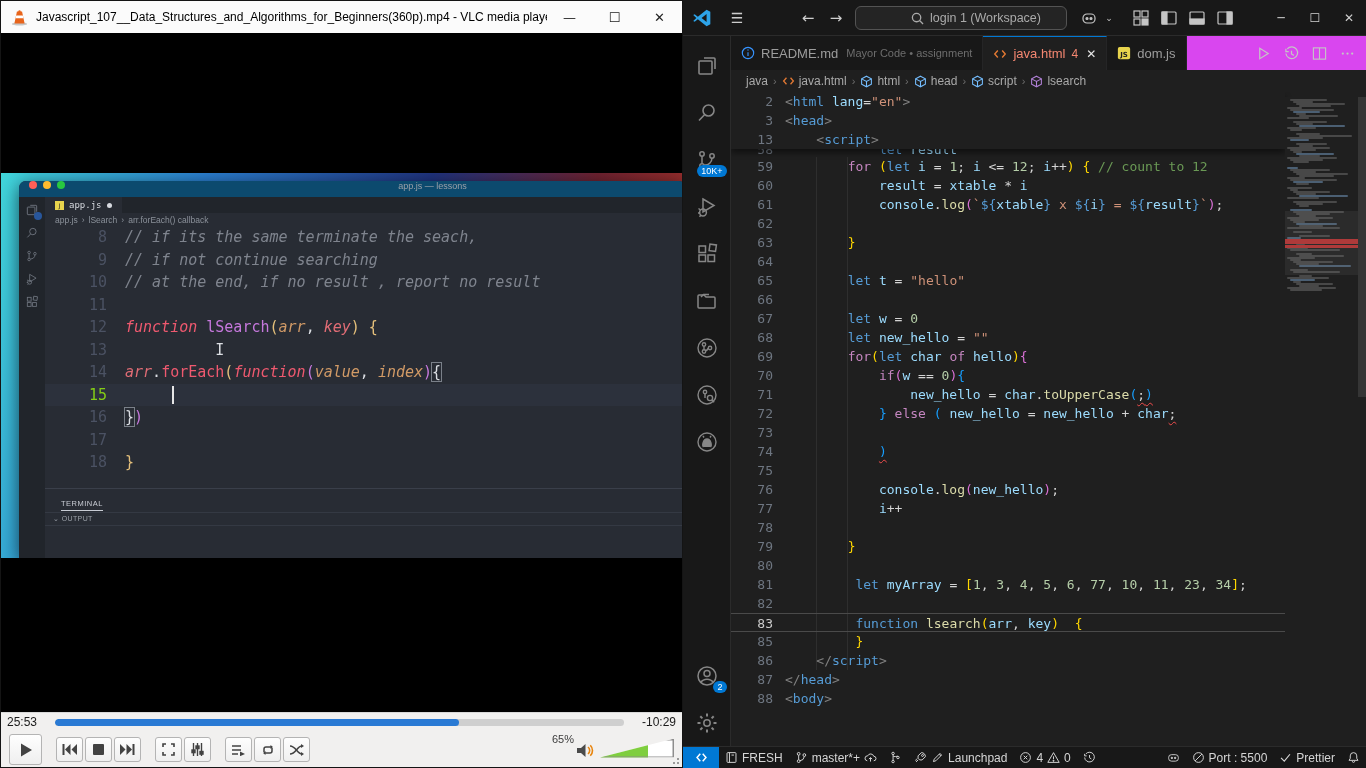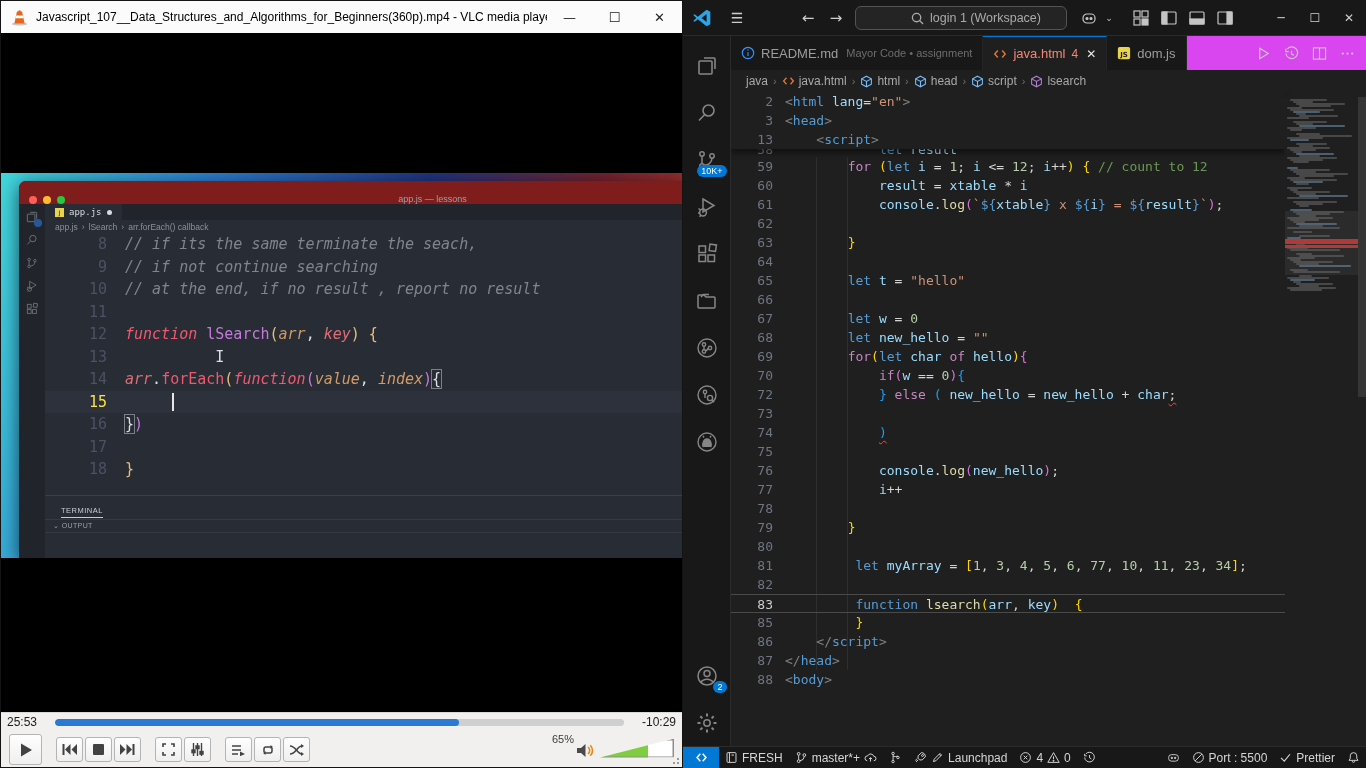--- a/index.html
+++ b/index.html
@@ -15,41 +15,41 @@
   .vlc-winbtns { display:flex; height:32px; }
   .vlc-winbtn { width:45px; height:32px; display:flex; align-items:center; justify-content:center; font-size:13px; color:#222; font-family:"DejaVu Sans",sans-serif; }
   .vlc-menubar { height:19px; background:#ffffff; display:flex; align-items:center; padding-left:8px; gap:2px; }
   .vlc-menu-item { font-size:12px; color:#111; padding:1px 8px; }
   .vlc-videoarea { flex:1; background:#000; position:relative; overflow:hidden; }
 
   
   .video-frame { position:absolute; left:0; top:140px; width:683px; height:385px;
     background:linear-gradient(105deg,#41d6da 0%,#2b7fd0 26%,#20337e 55%,#6e2230 76%,#c23a28 100%); }
   .mac-window { position:absolute; left:18px; top:8px; right:-2px; bottom:0; background:#282c34; border-radius:7px 7px 0 0; box-shadow:0 4px 18px rgba(0,0,0,.6); display:flex; flex-direction:column; overflow:hidden; }
-  .mac-titlebar { height:23px; background:#7f1d1d; display:flex; align-items:flex-end; position:relative; flex:0 0 auto; }
+  .mac-titlebar { height:16px; background:#0c4a6e; display:flex; align-items:flex-start; position:relative; flex:0 0 auto; }
   .traffic { display:flex; gap:6px; margin-left:10px; }
   .tl { width:8px; height:8px; border-radius:50%; }
   .tl.r{background:#ff5f57}.tl.y{background:#febc2e}.tl.g{background:#28c840}
   .mac-title { position:absolute; left:62%; transform:translateX(-50%); font-size:9px; color:#9aa0a8; white-space:nowrap; }
   .mac-body { flex:1; display:flex; min-height:0; }
   .mac-sidebar { width:26px; background:#21252b; display:flex; flex-direction:column; align-items:center; padding-top:6px; gap:9px; flex:0 0 auto; }
   .mac-sideicon { width:14px; height:14px; opacity:.55; position:relative; color:#aab2bf; }
   .mac-sideicon svg{ width:14px; height:14px; }
   .mac-badge-dot { position:absolute; right:-3px; bottom:-3px; width:8px; height:8px; border-radius:50%; background:#2f7ff7; opacity:1; }
   .mac-editor { flex:1; display:flex; flex-direction:column; min-width:0; }
   .mac-tabstrip { height:16px; background:#21252b; display:flex; align-items:stretch; flex:0 0 auto; }
   .mac-tab { background:#282c34; display:flex; align-items:center; gap:5px; padding:0 10px; }
   .mac-tab-label { font-size:9px; color:#d7dae0; font-family:"DejaVu Sans Mono",monospace; }
   .mac-dot { width:5px; height:5px; border-radius:50%; background:#d7dae0; }
   .mac-breadcrumb { height:13px; display:flex; align-items:center; padding-left:10px; font-size:8.5px; color:#8b919a; gap:4px; flex:0 0 auto; }
   .mac-code { position:relative; font-family:"DejaVu Sans Mono",monospace; font-size:15px; line-height:22.5px; flex:0 0 auto; }
   .vline { display:flex; height:22.5px; position:relative; }
   .vline .vnum { width:80px; padding-right:18px; text-align:right; color:#4b5263; flex:0 0 auto; }
   .vline.current { background:#2c313c; }
-  .vline.current .vnum { color:#fde047; }
+  .vline.current .vnum { color:#84cc16; }
   .vcode { white-space:pre; }
   .vcaret { position:absolute; left:127px; top:2px; width:2px; height:18px; background:#e6e6e6; }
   .mac-panel { flex:1; display:flex; flex-direction:column; min-height:0; }
   .mac-panel-head { margin-top:14px; border-top:1px solid #3a3f4a; padding:3px 0 2px 16px; }
   .mac-panel-tab { font-size:7.5px; letter-spacing:.5px; color:#c8ccd4; border-bottom:1px solid #c8ccd4; padding-bottom:2px; }
   .mac-output-row { border-top:1px solid #343943; border-bottom:1px solid #343943; padding:2px 0 2px 8px; font-size:7px; color:#9aa0a8; letter-spacing:.4px; }
 
   
   .tk-vcm{color:#7f848e;font-style:italic}
   .tk-vkw{color:#ef596f;font-style:italic}
@@ -671,20 +671,21 @@
                 <div class="cl"><span class="gut">61</span><span class="ccode"><span class="tk-o">            </span><span class="tk-v">console</span><span class="tk-o">.</span><span class="tk-f">log</span><span class="tk-pu">(</span><span class="tk-s">`</span><span class="tk-k">${</span><span class="tk-v">xtable</span><span class="tk-k">}</span><span class="tk-s"> x </span><span class="tk-k">${</span><span class="tk-v">i</span><span class="tk-k">}</span><span class="tk-s"> = </span><span class="tk-k">${</span><span class="tk-v">result</span><span class="tk-k">}</span><span class="tk-s">`</span><span class="tk-pu">)</span><span class="tk-o">;</span></span></div>
                 <div class="cl"><span class="gut">62</span><span class="ccode"></span></div>
                 <div class="cl"><span class="gut">63</span><span class="ccode"><span class="tk-o">        </span><span class="tk-y">}</span></span></div>
                 <div class="cl"><span class="gut">64</span><span class="ccode"></span></div>
                 <div class="cl"><span class="gut">65</span><span class="ccode"><span class="tk-o">        </span><span class="tk-k">let</span><span class="tk-o"> </span><span class="tk-v">t</span><span class="tk-o"> = </span><span class="tk-s">"hello"</span></span></div>
                 <div class="cl"><span class="gut">66</span><span class="ccode"></span></div>
                 <div class="cl"><span class="gut">67</span><span class="ccode"><span class="tk-o">        </span><span class="tk-k">let</span><span class="tk-o"> </span><span class="tk-v">w</span><span class="tk-o"> = </span><span class="tk-n">0</span></span></div>
                 <div class="cl"><span class="gut">68</span><span class="ccode"><span class="tk-o">        </span><span class="tk-k">let</span><span class="tk-o"> </span><span class="tk-v">new_hello</span><span class="tk-o"> = </span><span class="tk-s">""</span></span></div>
                 <div class="cl"><span class="gut">69</span><span class="ccode"><span class="tk-o">        </span><span class="tk-c">for</span><span class="tk-y">(</span><span class="tk-k">let</span><span class="tk-o"> </span><span class="tk-v">char</span><span class="tk-o"> </span><span class="tk-c">of</span><span class="tk-o"> </span><span class="tk-v">hello</span><span class="tk-y">)</span><span class="tk-pu">{</span></span></div>
                 <div class="cl"><span class="gut">70</span><span class="ccode"><span class="tk-o">            </span><span class="tk-c">if</span><span class="tk-pu">(</span><span class="tk-v">w</span><span class="tk-o"> == </span><span class="tk-n">0</span><span class="tk-pu">)</span><span class="tk-bl">{</span></span></div>
+                <div class="cl"><span class="gut">71</span><span class="ccode"><span class="tk-o">                </span><span class="tk-v">new_hello</span><span class="tk-o"> = </span><span class="tk-v">char</span><span class="tk-o">.</span><span class="tk-f">toUpperCase</span><span class="tk-bl">(</span><span class="tk-oe">;</span><span class="tk-ble">)</span></span></div>
                 <div class="cl"><span class="gut">72</span><span class="ccode"><span class="tk-o">            </span><span class="tk-bl">}</span><span class="tk-o"> </span><span class="tk-c">else</span><span class="tk-o"> </span><span class="tk-bl">(</span><span class="tk-o"> </span><span class="tk-v">new_hello</span><span class="tk-o"> = </span><span class="tk-v">new_hello</span><span class="tk-o"> + </span><span class="tk-v">char</span><span class="tk-oe">;</span></span></div>
                 <div class="cl"><span class="gut">73</span><span class="ccode"></span></div>
                 <div class="cl"><span class="gut">74</span><span class="ccode"><span class="tk-o">            </span><span class="tk-ble">)</span></span></div>
                 <div class="cl"><span class="gut">75</span><span class="ccode"></span></div>
                 <div class="cl"><span class="gut">76</span><span class="ccode"><span class="tk-o">            </span><span class="tk-v">console</span><span class="tk-o">.</span><span class="tk-f">log</span><span class="tk-pu">(</span><span class="tk-v">new_hello</span><span class="tk-pu">)</span><span class="tk-o">;</span></span></div>
                 <div class="cl"><span class="gut">77</span><span class="ccode"><span class="tk-o">            </span><span class="tk-v">i</span><span class="tk-o">++</span></span></div>
                 <div class="cl"><span class="gut">78</span><span class="ccode"></span></div>
                 <div class="cl"><span class="gut">79</span><span class="ccode"><span class="tk-o">        </span><span class="tk-y">}</span></span></div>
                 <div class="cl"><span class="gut">80</span><span class="ccode"></span></div>
                 <div class="cl"><span class="gut">81</span><span class="ccode"><span class="tk-o">         </span><span class="tk-k">let</span><span class="tk-o"> </span><span class="tk-v">myArray</span><span class="tk-o"> = </span><span class="tk-y">[</span><span class="tk-n">1</span><span class="tk-o">, </span><span class="tk-n">3</span><span class="tk-o">, </span><span class="tk-n">4</span><span class="tk-o">, </span><span class="tk-n">5</span><span class="tk-o">, </span><span class="tk-n">6</span><span class="tk-o">, </span><span class="tk-n">77</span><span class="tk-o">, </span><span class="tk-n">10</span><span class="tk-o">, </span><span class="tk-n">11</span><span class="tk-o">, </span><span class="tk-n">23</span><span class="tk-o">, </span><span class="tk-n">34</span><span class="tk-y">]</span><span class="tk-o">;</span></span></div>

